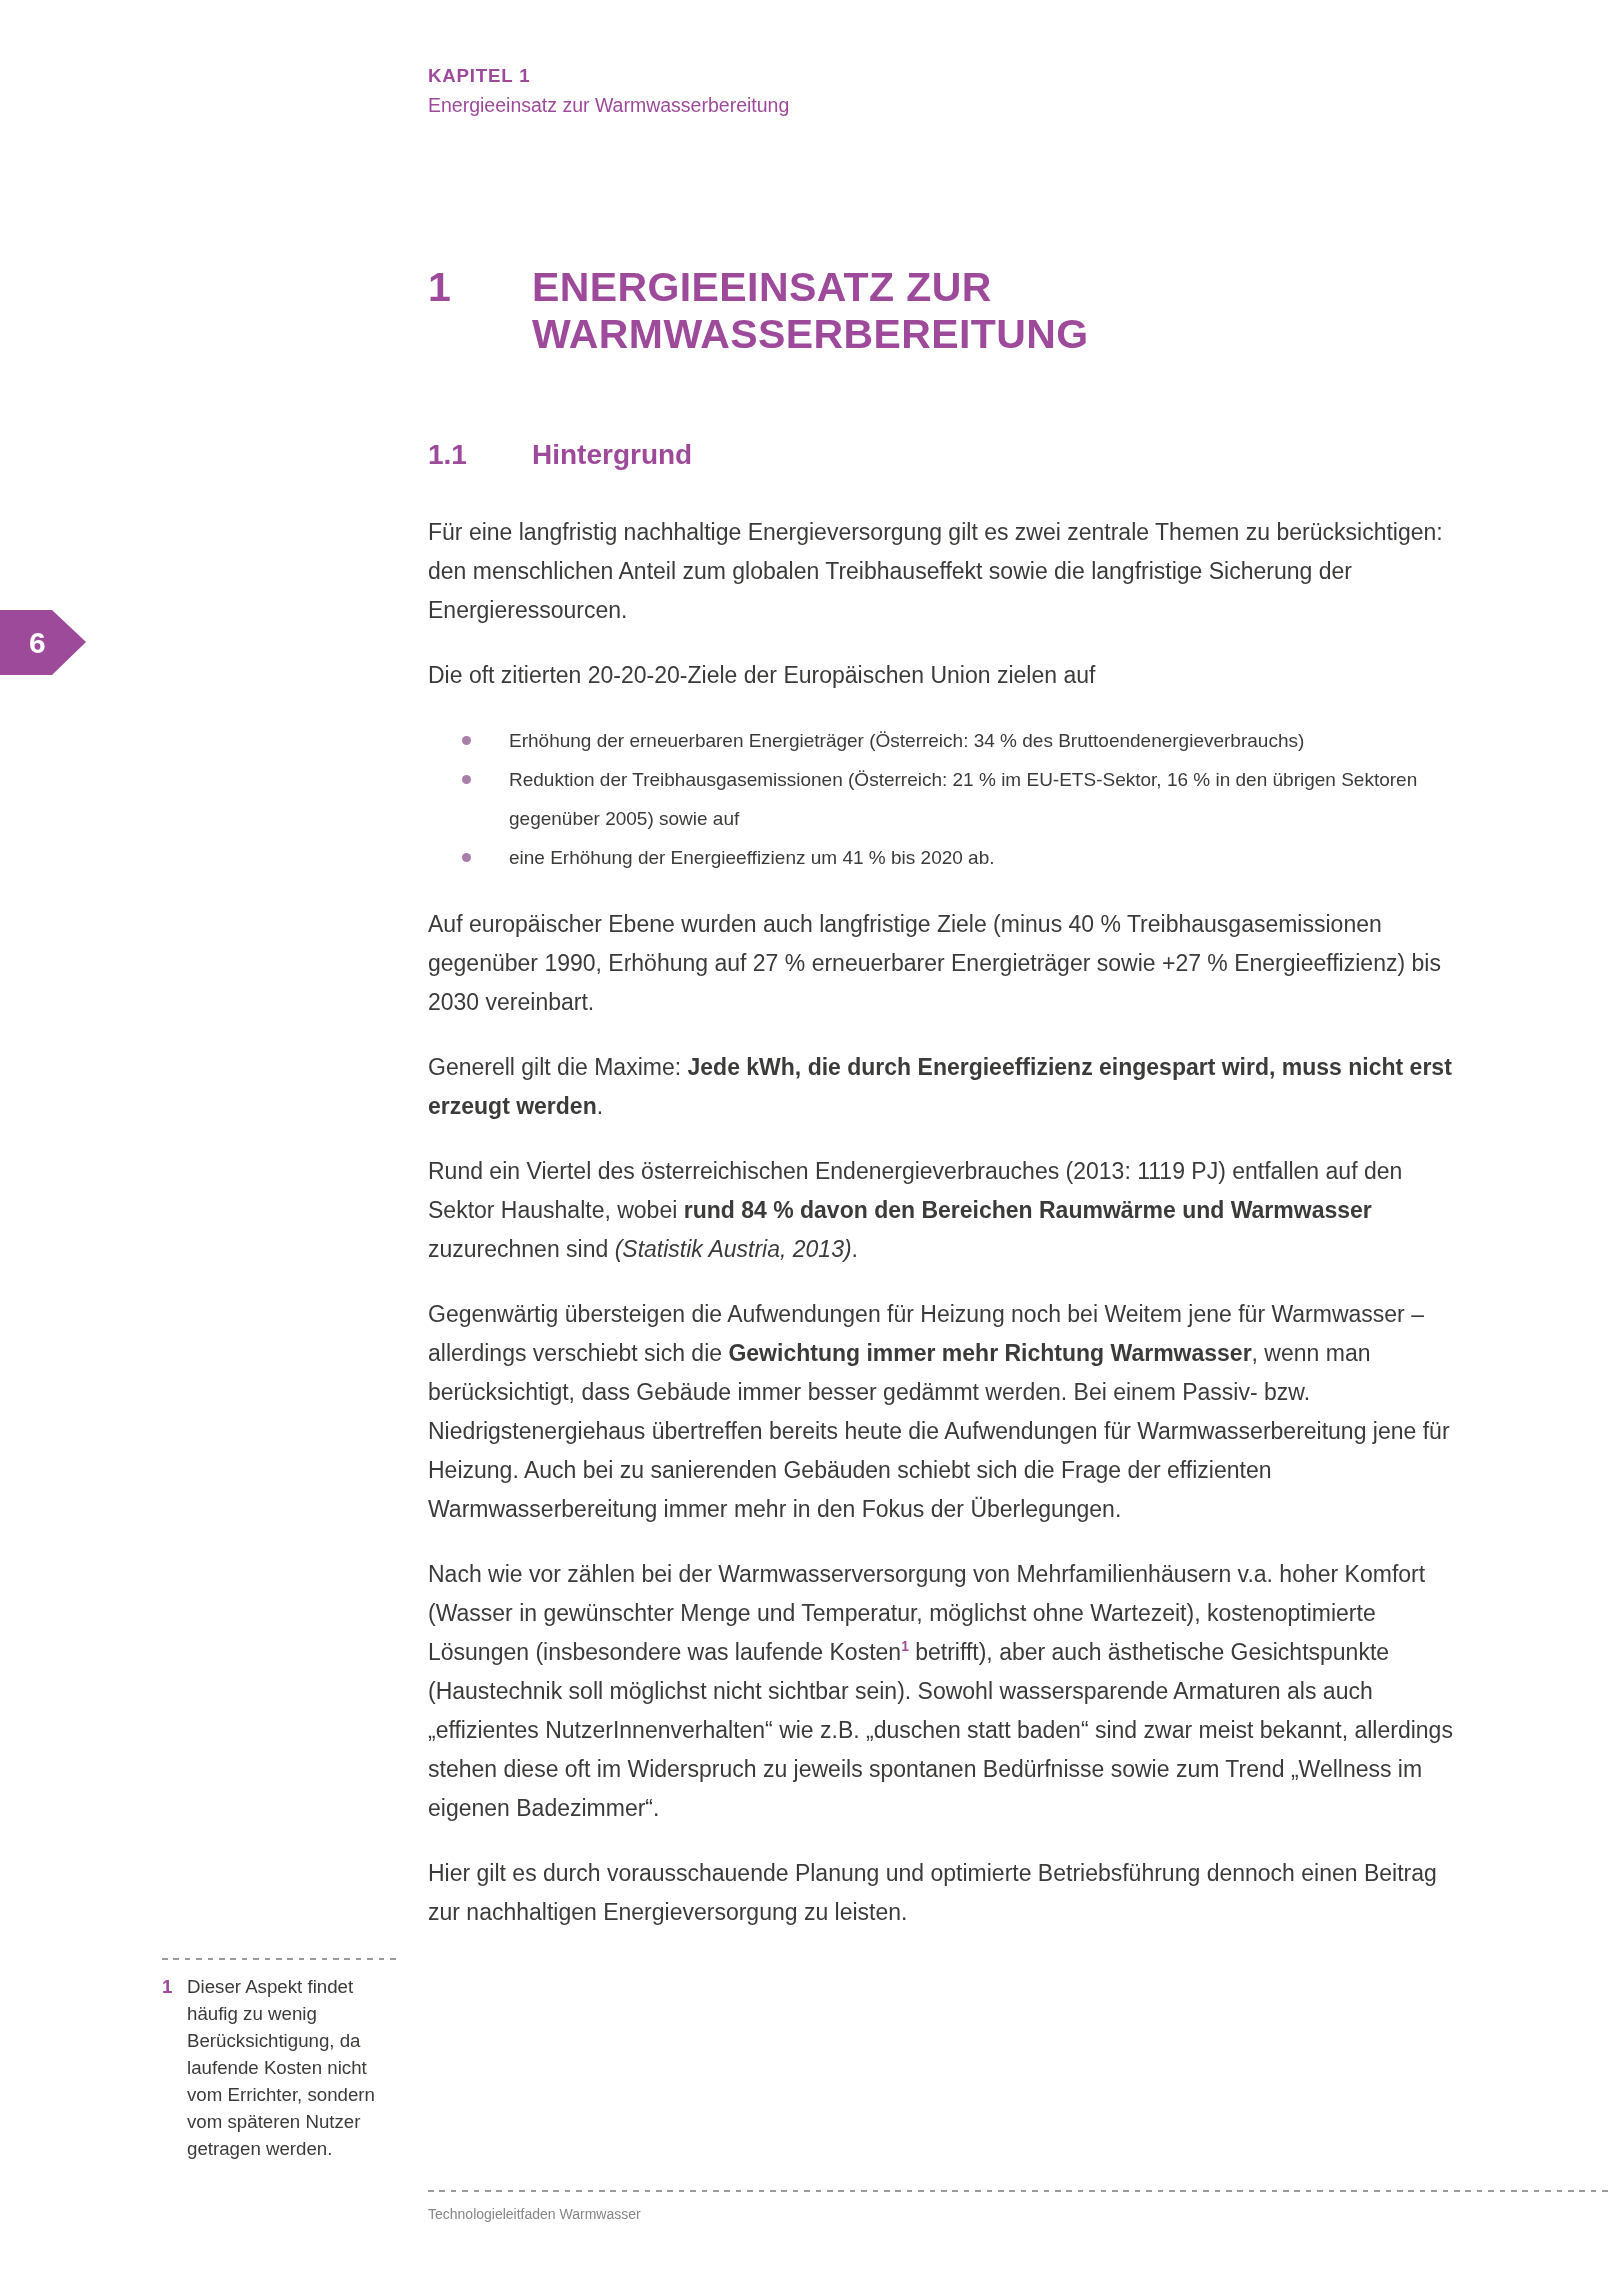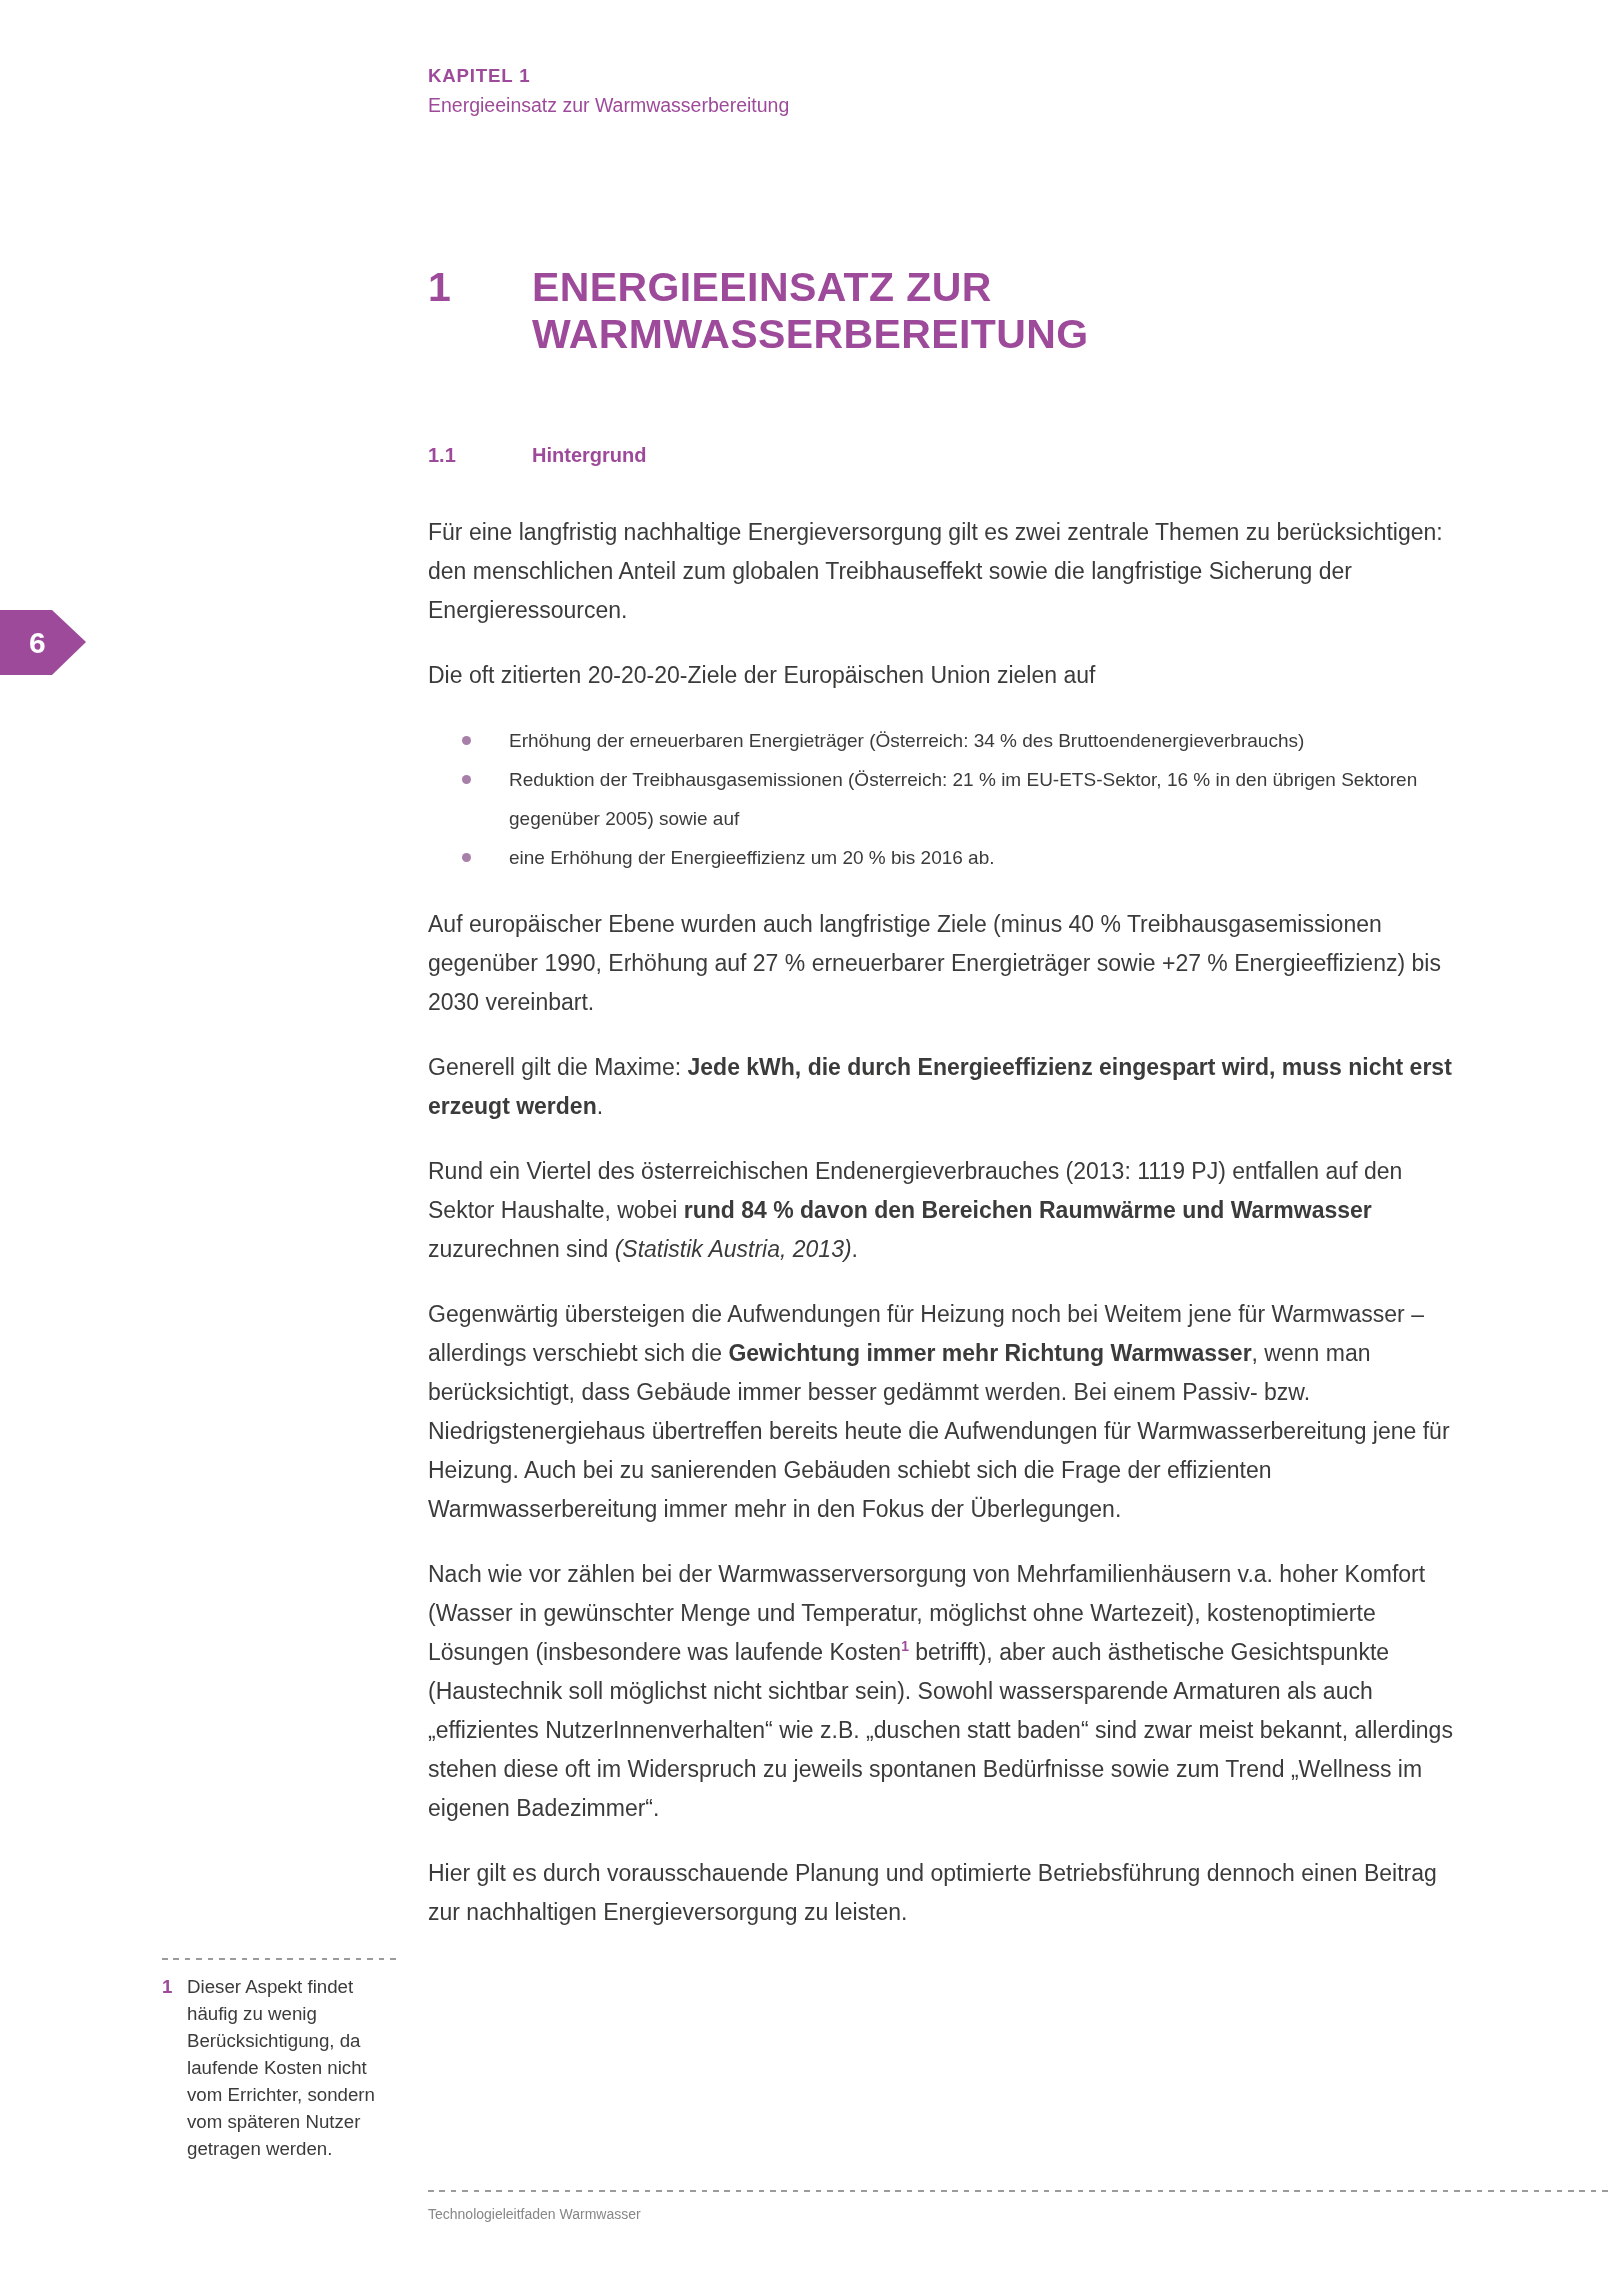--- a/index.html
+++ b/index.html
@@ -35,21 +35,21 @@
 
   h1.title{
     display:flex;margin:0 0 81px 0;color:var(--accent);
     font-size:41px;line-height:47px;font-weight:bold;letter-spacing:0.4px;
   }
   .title-num{width:104px;flex:none;}
   .title-text{max-width:860px;}
 
   h2.section{
     display:flex;margin:0 0 42px 0;color:var(--accent);
-    font-size:20px;line-height:32px;font-weight:bold;
+    font-size:28px;line-height:32px;font-weight:bold;
   }
   .section-num{width:104px;flex:none;}
 
   .content p{margin:0 0 26px 0;font-size:23px;line-height:39px;}
   .b{font-weight:bold;}
   .i{font-style:italic;text-align:right;}
   .accent{color:var(--accent);}
   .sup{font-size:0.6em;vertical-align:super;line-height:0;font-weight:bold;}
 
   ul.bullets{list-style:none;margin:1.6px 0 28px 0;padding:0 0 0 34px;}
@@ -105,21 +105,21 @@
         <li>
           <span class="dot"></span>
           <span class="bullet-text">Erhöhung der erneuerbaren Energieträger (Österreich: 34 % des Bruttoendenergieverbrauchs)</span>
         </li>
         <li>
           <span class="dot"></span>
           <span class="bullet-text">Reduktion der Treibhausgasemissionen (Österreich: 21 % im EU-ETS-Sektor, 16 % in den übrigen Sektoren gegenüber 2005) sowie auf</span>
         </li>
         <li>
           <span class="dot"></span>
-          <span class="bullet-text">eine Erhöhung der Energieeffizienz um 20 % bis 2016 ab.</span>
+          <span class="bullet-text">eine Erhöhung der Energieeffizienz um 41 % bis 2020 ab.</span>
         </li>
       </ul>
 
     <p><span>Auf europäischer Ebene wurden auch langfristige Ziele (minus 40 % Treibhausgasemissionen gegenüber 1990, Erhöhung auf 27 % erneuerbarer Energieträger sowie +27 % Energieeffizienz) bis 2030 vereinbart.</span></p>
     <p><span>Generell gilt die Maxime: </span><span class="b">Jede kWh, die durch Energieeffizienz eingespart wird, muss nicht erst erzeugt werden</span><span>.</span></p>
     <p><span>Rund ein Viertel des österreichischen Endenergieverbrauches (2013: 1119 PJ) entfallen auf den Sektor Haushalte, wobei </span><span class="b">rund 84 % davon den Bereichen Raumwärme und Warmwasser</span><span> zuzurechnen sind </span><span class="i">(Statistik Austria, 2013)</span><span>.</span></p>
     <p><span>Gegenwärtig übersteigen die Aufwendungen für Heizung noch bei Weitem jene für Warmwasser – allerdings verschiebt sich die </span><span class="b">Gewichtung immer mehr Richtung Warmwasser</span><span>, wenn man berücksichtigt, dass Gebäude immer besser gedämmt werden. Bei einem Passiv- bzw. Niedrigstenergiehaus übertreffen bereits heute die Aufwendungen für Warmwasserbereitung jene für Heizung. Auch bei zu sanierenden Gebäuden schiebt sich die Frage der effizienten Warmwasserbereitung immer mehr in den Fokus der Überlegungen.</span></p>
     <p><span>Nach wie vor zählen bei der Warmwasserversorgung von Mehrfamilienhäusern v.a. hoher Komfort (Wasser in gewünschter Menge und Temperatur, möglichst ohne Wartezeit), kostenoptimierte Lösungen (insbesondere was laufende Kosten</span><span class="sup accent">1</span><span> betrifft), aber auch ästhetische Gesichtspunkte (Haustechnik soll möglichst nicht sichtbar sein). Sowohl wassersparende Armaturen als auch „effizientes NutzerInnenverhalten“ wie z.B. „duschen statt baden“ sind zwar meist bekannt, allerdings stehen diese oft im Widerspruch zu jeweils spontanen Bedürfnisse sowie zum Trend „Wellness im eigenen Badezimmer“.</span></p>
     <p><span>Hier gilt es durch vorausschauende Planung und optimierte Betriebsführung dennoch einen Beitrag zur nachhaltigen Energieversorgung zu leisten.</span></p>
 

